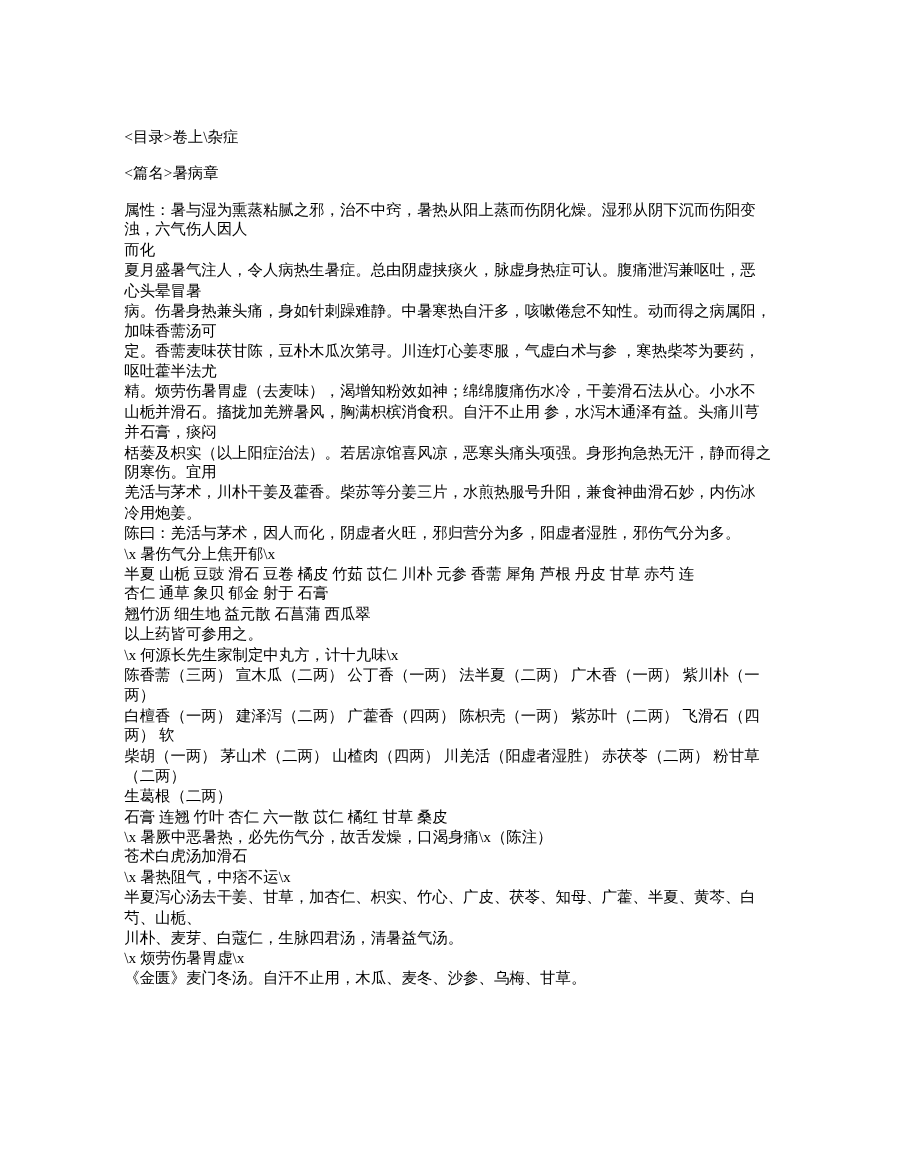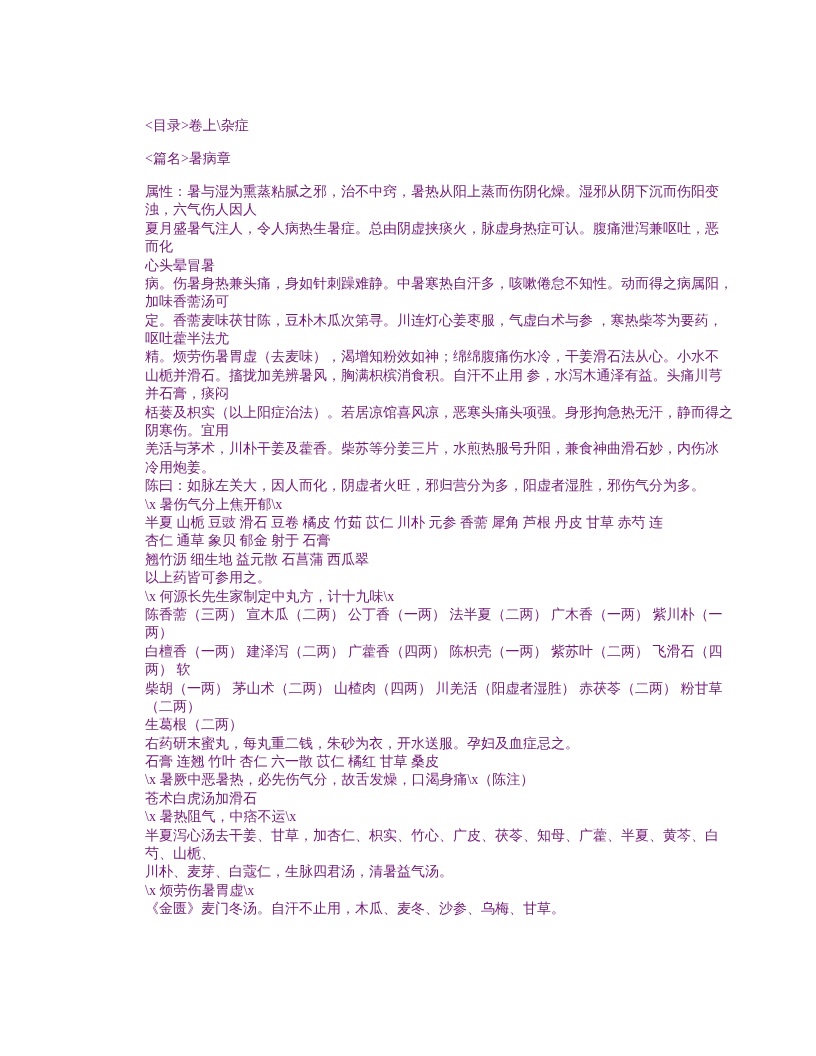--- a/index.html
+++ b/index.html
@@ -14,22 +14,21 @@
     background: #ffffff;
     overflow: hidden;
   }
   .doc-content {
     position: absolute;
     left: 113px;
     top: 117px;
     width: 606px;
     font-family: "Liberation Serif", "DejaVu Serif", serif;
     font-size: 14px;
-    color: #701a75;
-    margin-left: 32px;
+    color: #000000;
   }
   .line {
     height: 18.4px;
     line-height: 18.4px;
     white-space: pre;
     letter-spacing: 0;
   }
   .line.blank {
     height: 14.6px;
   }
@@ -38,49 +37,48 @@
 <body>
 
 <div class="page">
   <div class="doc-content">
       <div class="line">&lt;目录&gt;卷上\杂症</div>
       <div class="line blank"></div>
       <div class="line">&lt;篇名&gt;暑病章</div>
       <div class="line blank"></div>
       <div class="line">属性：暑与湿为熏蒸粘腻之邪，治不中窍，暑热从阳上蒸而伤阴化燥。湿邪从阴下沉而伤阳变</div>
       <div class="line">浊，六气伤人因人</div>
+      <div class="line">而化</div>
       <div class="line">夏月盛暑气注人，令人病热生暑症。总由阴虚挟痰火，脉虚身热症可认。腹痛泄泻兼呕吐，恶</div>
-      <div class="line">而化</div>
       <div class="line">心头晕冒暑</div>
       <div class="line">病。伤暑身热兼头痛，身如针刺躁难静。中暑寒热自汗多，咳嗽倦怠不知性。动而得之病属阳，</div>
       <div class="line">加味香薷汤可</div>
       <div class="line">定。香薷麦味茯甘陈，豆朴木瓜次第寻。川连灯心姜枣服，气虚白术与参 ，寒热柴芩为要药，</div>
       <div class="line">呕吐藿半法尤</div>
       <div class="line">精。烦劳伤暑胃虚（去麦味），渴增知粉效如神；绵绵腹痛伤水冷，干姜滑石法从心。小水不</div>
       <div class="line">山栀并滑石。搐拢加羌辨暑风，胸满枳槟消食积。自汗不止用 参，水泻木通泽有益。头痛川芎</div>
       <div class="line">并石膏，痰闷</div>
       <div class="line">栝蒌及枳实（以上阳症治法）。若居凉馆喜风凉，恶寒头痛头项强。身形拘急热无汗，静而得之</div>
       <div class="line">阴寒伤。宜用</div>
       <div class="line">羌活与茅术，川朴干姜及藿香。柴苏等分姜三片，水煎热服号升阳，兼食神曲滑石妙，内伤冰</div>
       <div class="line">冷用炮姜。</div>
-      <div class="line">陈曰：如脉左关大，因人而化，阴虚者火旺，邪归营分为多，阳虚者湿胜，邪伤气分为多。</div>
+      <div class="line">陈曰：羌活与茅术，因人而化，阴虚者火旺，邪归营分为多，阳虚者湿胜，邪伤气分为多。</div>
       <div class="line">\x 暑伤气分上焦开郁\x</div>
       <div class="line">半夏 山栀 豆豉 滑石 豆卷 橘皮 竹茹 苡仁 川朴 元参 香薷 犀角 芦根 丹皮 甘草 赤芍 连</div>
       <div class="line">杏仁 通草 象贝 郁金 射于 石膏</div>
       <div class="line">翘竹沥 细生地 益元散 石菖蒲 西瓜翠</div>
       <div class="line">以上药皆可参用之。</div>
       <div class="line">\x 何源长先生家制定中丸方，计十九味\x</div>
       <div class="line">陈香薷（三两） 宣木瓜（二两） 公丁香（一两） 法半夏（二两） 广木香（一两） 紫川朴（一</div>
       <div class="line">两）</div>
       <div class="line">白檀香（一两） 建泽泻（二两） 广藿香（四两） 陈枳壳（一两） 紫苏叶（二两） 飞滑石（四</div>
       <div class="line">两） 软</div>
       <div class="line">柴胡（一两） 茅山术（二两） 山楂肉（四两） 川羌活（阳虚者湿胜） 赤茯苓（二两） 粉甘草</div>
       <div class="line">（二两）</div>
       <div class="line">生葛根（二两）</div>
-      <div class="line">右药研末蜜丸，每丸重二钱，朱砂为衣，开水送服。孕妇及血症忌之。</div>
       <div class="line">石膏 连翘 竹叶 杏仁 六一散 苡仁 橘红 甘草 桑皮</div>
       <div class="line">\x 暑厥中恶暑热，必先伤气分，故舌发燥，口渴身痛\x（陈注）</div>
       <div class="line">苍术白虎汤加滑石</div>
       <div class="line">\x 暑热阻气，中痞不运\x</div>
       <div class="line">半夏泻心汤去干姜、甘草，加杏仁、枳实、竹心、广皮、茯苓、知母、广藿、半夏、黄芩、白</div>
       <div class="line">芍、山栀、</div>
       <div class="line">川朴、麦芽、白蔻仁，生脉四君汤，清暑益气汤。</div>
       <div class="line">\x 烦劳伤暑胃虚\x</div>
       <div class="line">《金匮》麦门冬汤。自汗不止用，木瓜、麦冬、沙参、乌梅、甘草。</div>
     </div>

